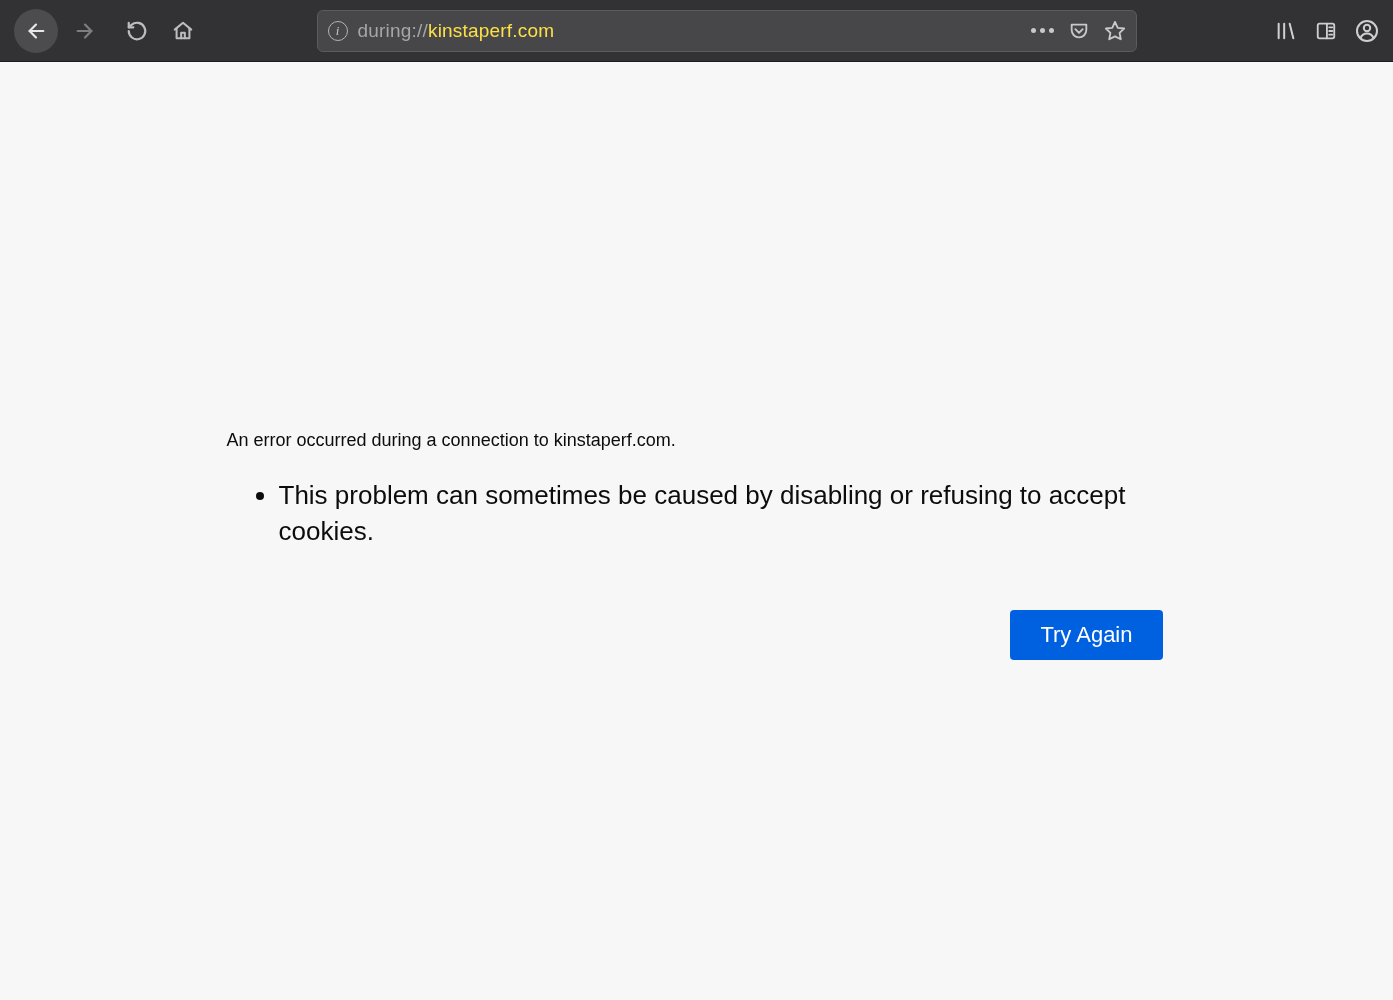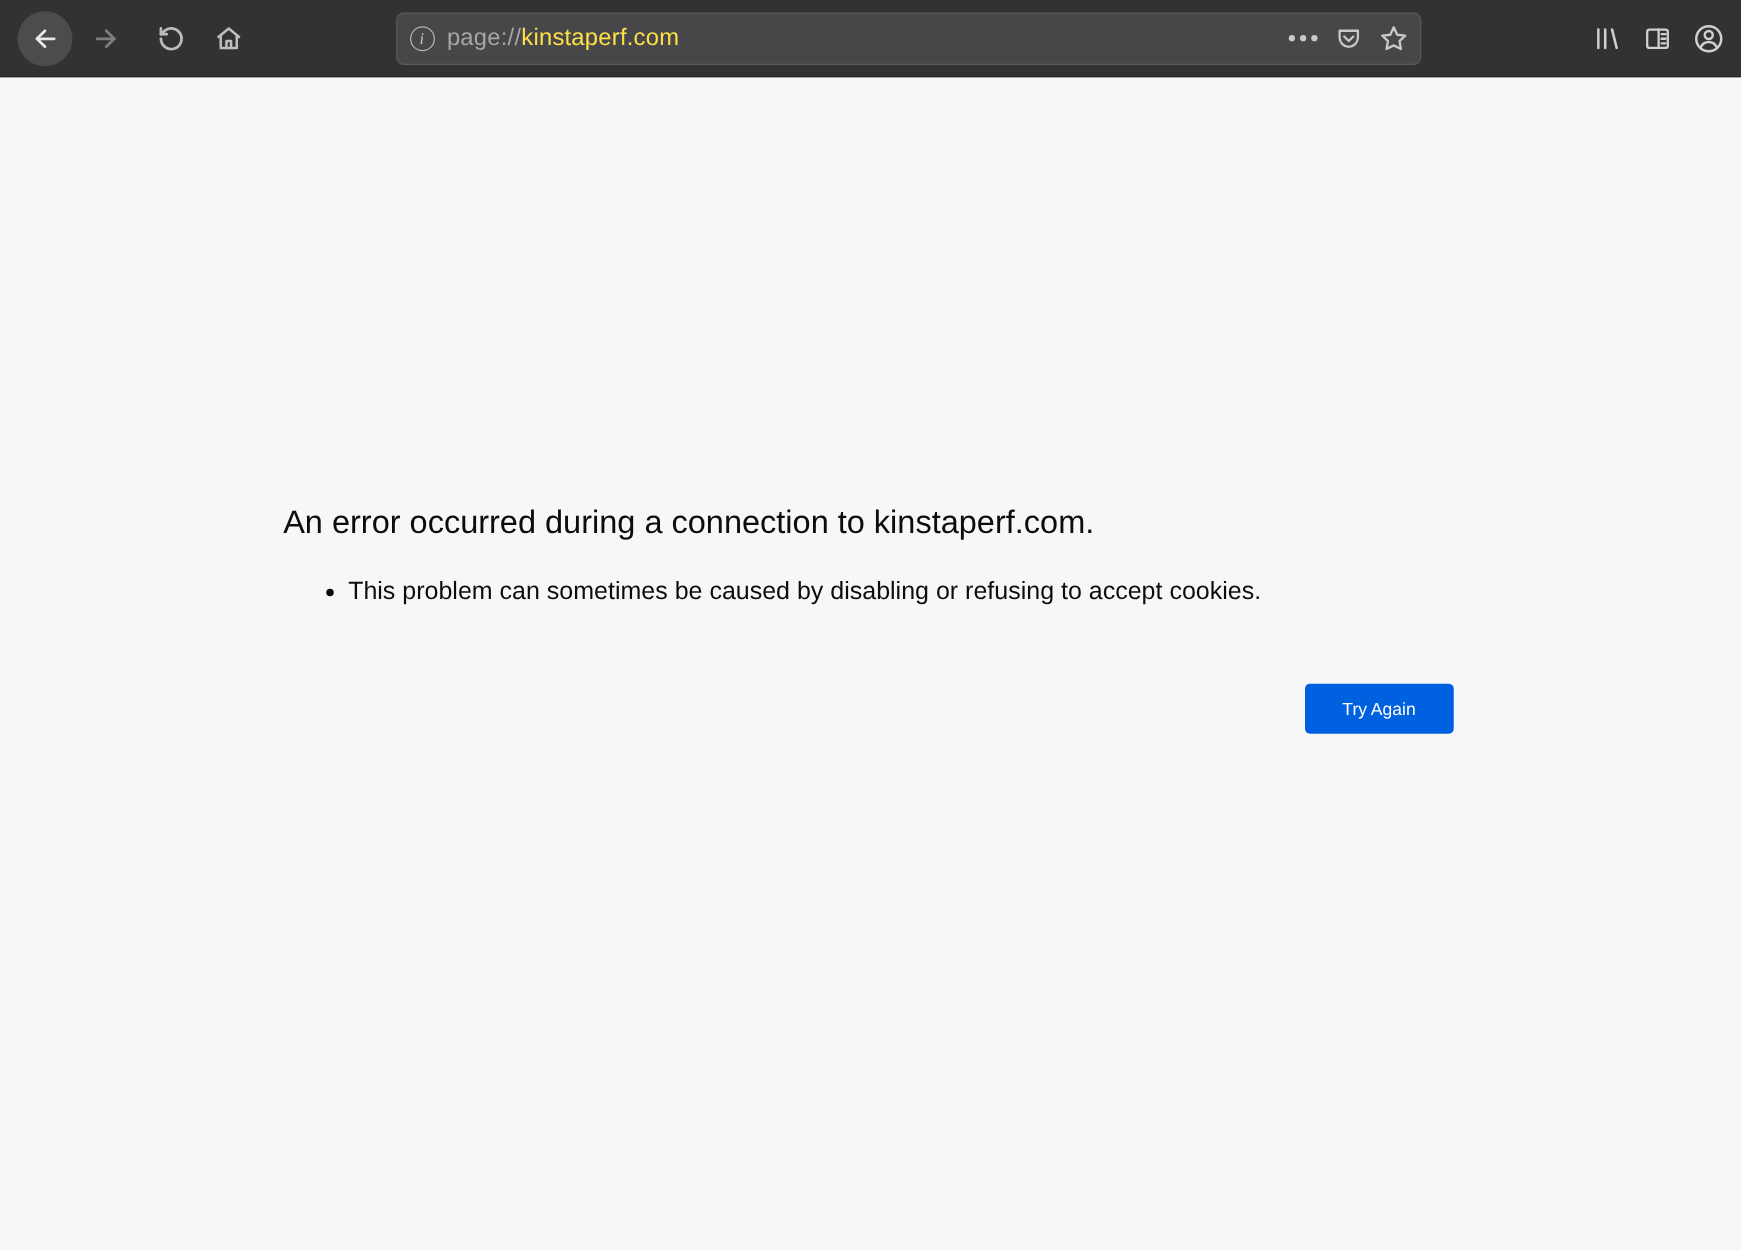--- a/index.html
+++ b/index.html
@@ -84,39 +84,40 @@
     padding: 0 30px;
     color: #0c0c0d;
   }
   .errbox h1 {
     font-weight: 300;
     font-size: 50px;
     letter-spacing: -0.5px;
     margin-bottom: 58px;
   }
   .errbox .desc {
-    font-size: 26px;
+    font-size: 18px;
     font-weight: 400;
     margin-bottom: 26px;
+    margin-top: 28px;
   }
   .errbox ul {
     list-style: disc;
     padding-left: 52px;
-    font-size: 20px;
+    font-size: 26px;
     font-weight: 400;
     margin-bottom: 60px;
   }
   .errbox ul li { line-height: 1.4; }
   .actions { display: flex; justify-content: flex-end; padding-right: 4px; }
   .tryagain {
     background: #0061e0;
     color: #ffffff;
     border: none;
     border-radius: 4px;
-    font-size: 14px;
+    font-size: 22px;
     font-weight: 400;
     padding: 12px 30px;
     cursor: pointer;
   }
 </style>
 </head>
 <body>
 
 <div class="chrome">
 
@@ -146,21 +147,21 @@
         <path d="M3 10.5 12 3l9 7.5"></path>
         <path d="M5 9v11h14V9"></path>
         <path d="M10 20v-6h4v6"></path>
       </svg>
   </div>
 
   <div class="addr-wrap">
     <div class="addr">
       <div class="info-ic">i</div>
       <div class="url">
-        <span>page://</span><span class="host">kinstaperf.com</span><span></span>
+        <span>during://</span><span class="host">kinstaperf.com</span><span></span>
       </div>
       <div class="addr-right">
         <div class="dots">
             <span></span>
             <span></span>
             <span></span>
           </div>
         <svg width="22" height="22" viewBox="0 0 24 24" fill="none" stroke="currentColor" stroke-width="2" stroke-linecap="round" stroke-linejoin="round">
             <path d="M4 5h16v6a8 8 0 0 1-16 0V5z"></path>
             <polyline points="8 10 12 14 16 10"></polyline>

